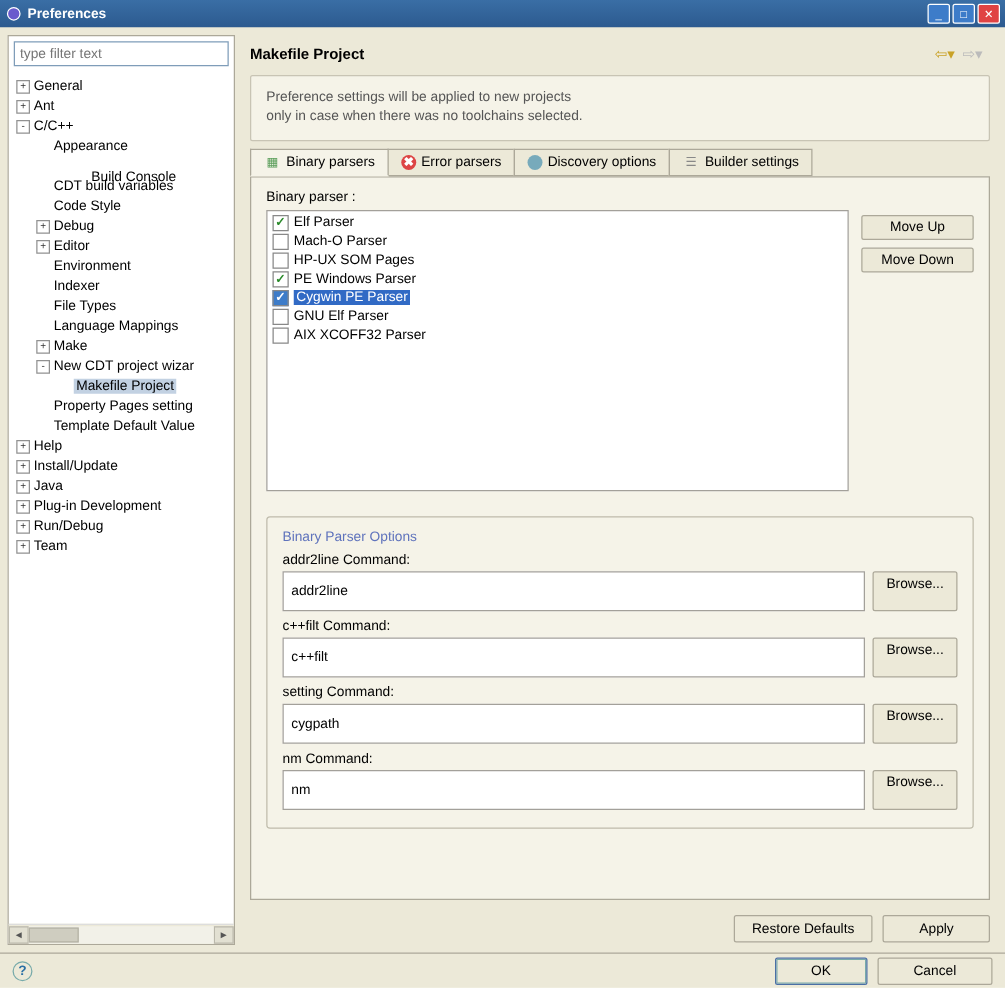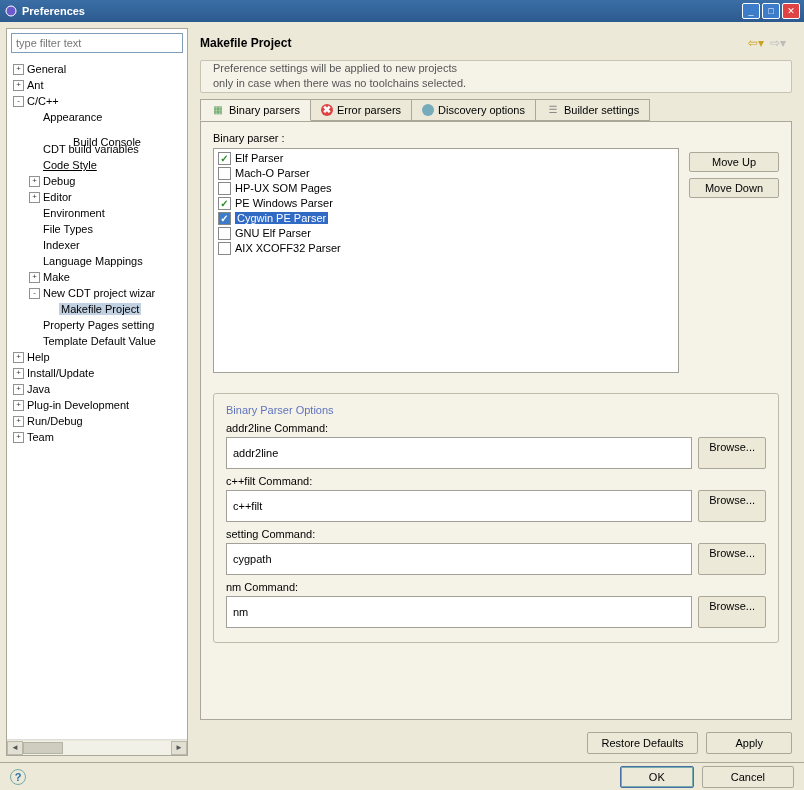--- a/index.html
+++ b/index.html
@@ -26,21 +26,21 @@
 .scroll-btn { width: 16px; height: 14px; background: #e2e0d2; border: 1px solid #bab8ab; display: flex; align-items: center; justify-content: center; font-size: 8px; color: #555; }
 .scroll-track { flex: 1; height: 14px; background: #f2f1e8; position: relative; }
 .scroll-thumb { position: absolute; left: 0; width: 40px; height: 12px; top: 1px; background: #cfcdc0; border: 1px solid #b4b2a5; }
 
 .right-panel { flex: 1; padding: 8px; display: flex; flex-direction: column; }
 .header-row { display: flex; align-items: center; padding: 6px 10px 10px 4px; }
 .header-row .panel-title { font-weight: bold; font-size: 12px; flex: 1; }
 .nav-icons { display: flex; gap: 6px; align-items: center; }
 .nav-arrow { font-size: 12px; cursor: pointer; }
 
-.info-box { border: 1px solid #c8c4b4; background: #f5f3e8; border-radius: 2px; padding: 0 12px; margin: 0 4px 6px 4px; color: #555; line-height: 1.4; }
+.info-box { border: 1px solid #c8c4b4; background: #f5f3e8; border-radius: 2px; padding: 10px 12px; margin: 0 4px 6px 4px; color: #555; line-height: 1.4; }
 
 .tabs { display: flex; margin: 0 4px; }
 .tab { display: flex; align-items: center; gap: 4px; padding: 3px 10px; border: 1px solid #aca899; background: #ece9d8; cursor: pointer; margin-right: -1px; }
 .tab.active { background: #f5f3e8; border-bottom: 1px solid #f5f3e8; position: relative; z-index: 2; }
 .tab-icon { width: 14px; height: 14px; display: inline-flex; align-items: center; justify-content: center; font-size: 10px; }
 .ico-binary { color: #5a9e5a; }
 .ico-error { background: #d44; color: white; border-radius: 50%; font-weight: bold; width: 12px; height: 12px; }
 .ico-discovery { background: #7ab; border-radius: 50%; width: 12px; height: 12px; }
 .ico-builder { color: #888; }
 
@@ -110,43 +110,43 @@
           <span class="tree-label">Appearance</span>
         </div>
         <div class="tree-item" style="padding-left: 20px; flex-direction: column;">
           <span class="tree-toggle empty"></span>
           <span class="tree-label">Build Console</span>
         </div>
         <div class="tree-item" style="padding-left: 20px;">
           <span class="tree-toggle empty"></span>
           <span class="tree-label">CDT build variables</span>
         </div>
-        <div class="tree-item" style="padding-left: 20px; text-decoration: underline;">
+        <div class="tree-item" style="padding-left: 20px;">
           <span class="tree-toggle empty"></span>
           <span class="tree-label">Code Style</span>
         </div>
         <div class="tree-item" style="padding-left: 20px;">
           <span class="tree-toggle">+</span>
           <span class="tree-label">Debug</span>
         </div>
         <div class="tree-item" style="padding-left: 20px;">
           <span class="tree-toggle">+</span>
           <span class="tree-label">Editor</span>
         </div>
         <div class="tree-item" style="padding-left: 20px;">
           <span class="tree-toggle empty"></span>
           <span class="tree-label">Environment</span>
         </div>
         <div class="tree-item" style="padding-left: 20px;">
           <span class="tree-toggle empty"></span>
+          <span class="tree-label">Indexer</span>
+        </div>
+        <div class="tree-item" style="padding-left: 20px;">
+          <span class="tree-toggle empty"></span>
           <span class="tree-label">File Types</span>
-        </div>
-        <div class="tree-item" style="padding-left: 20px;">
-          <span class="tree-toggle empty"></span>
-          <span class="tree-label">Indexer</span>
         </div>
         <div class="tree-item" style="padding-left: 20px;">
           <span class="tree-toggle empty"></span>
           <span class="tree-label">Language Mappings</span>
         </div>
         <div class="tree-item" style="padding-left: 20px;">
           <span class="tree-toggle">+</span>
           <span class="tree-label">Make</span>
         </div>
         <div class="tree-item" style="padding-left: 20px;">

